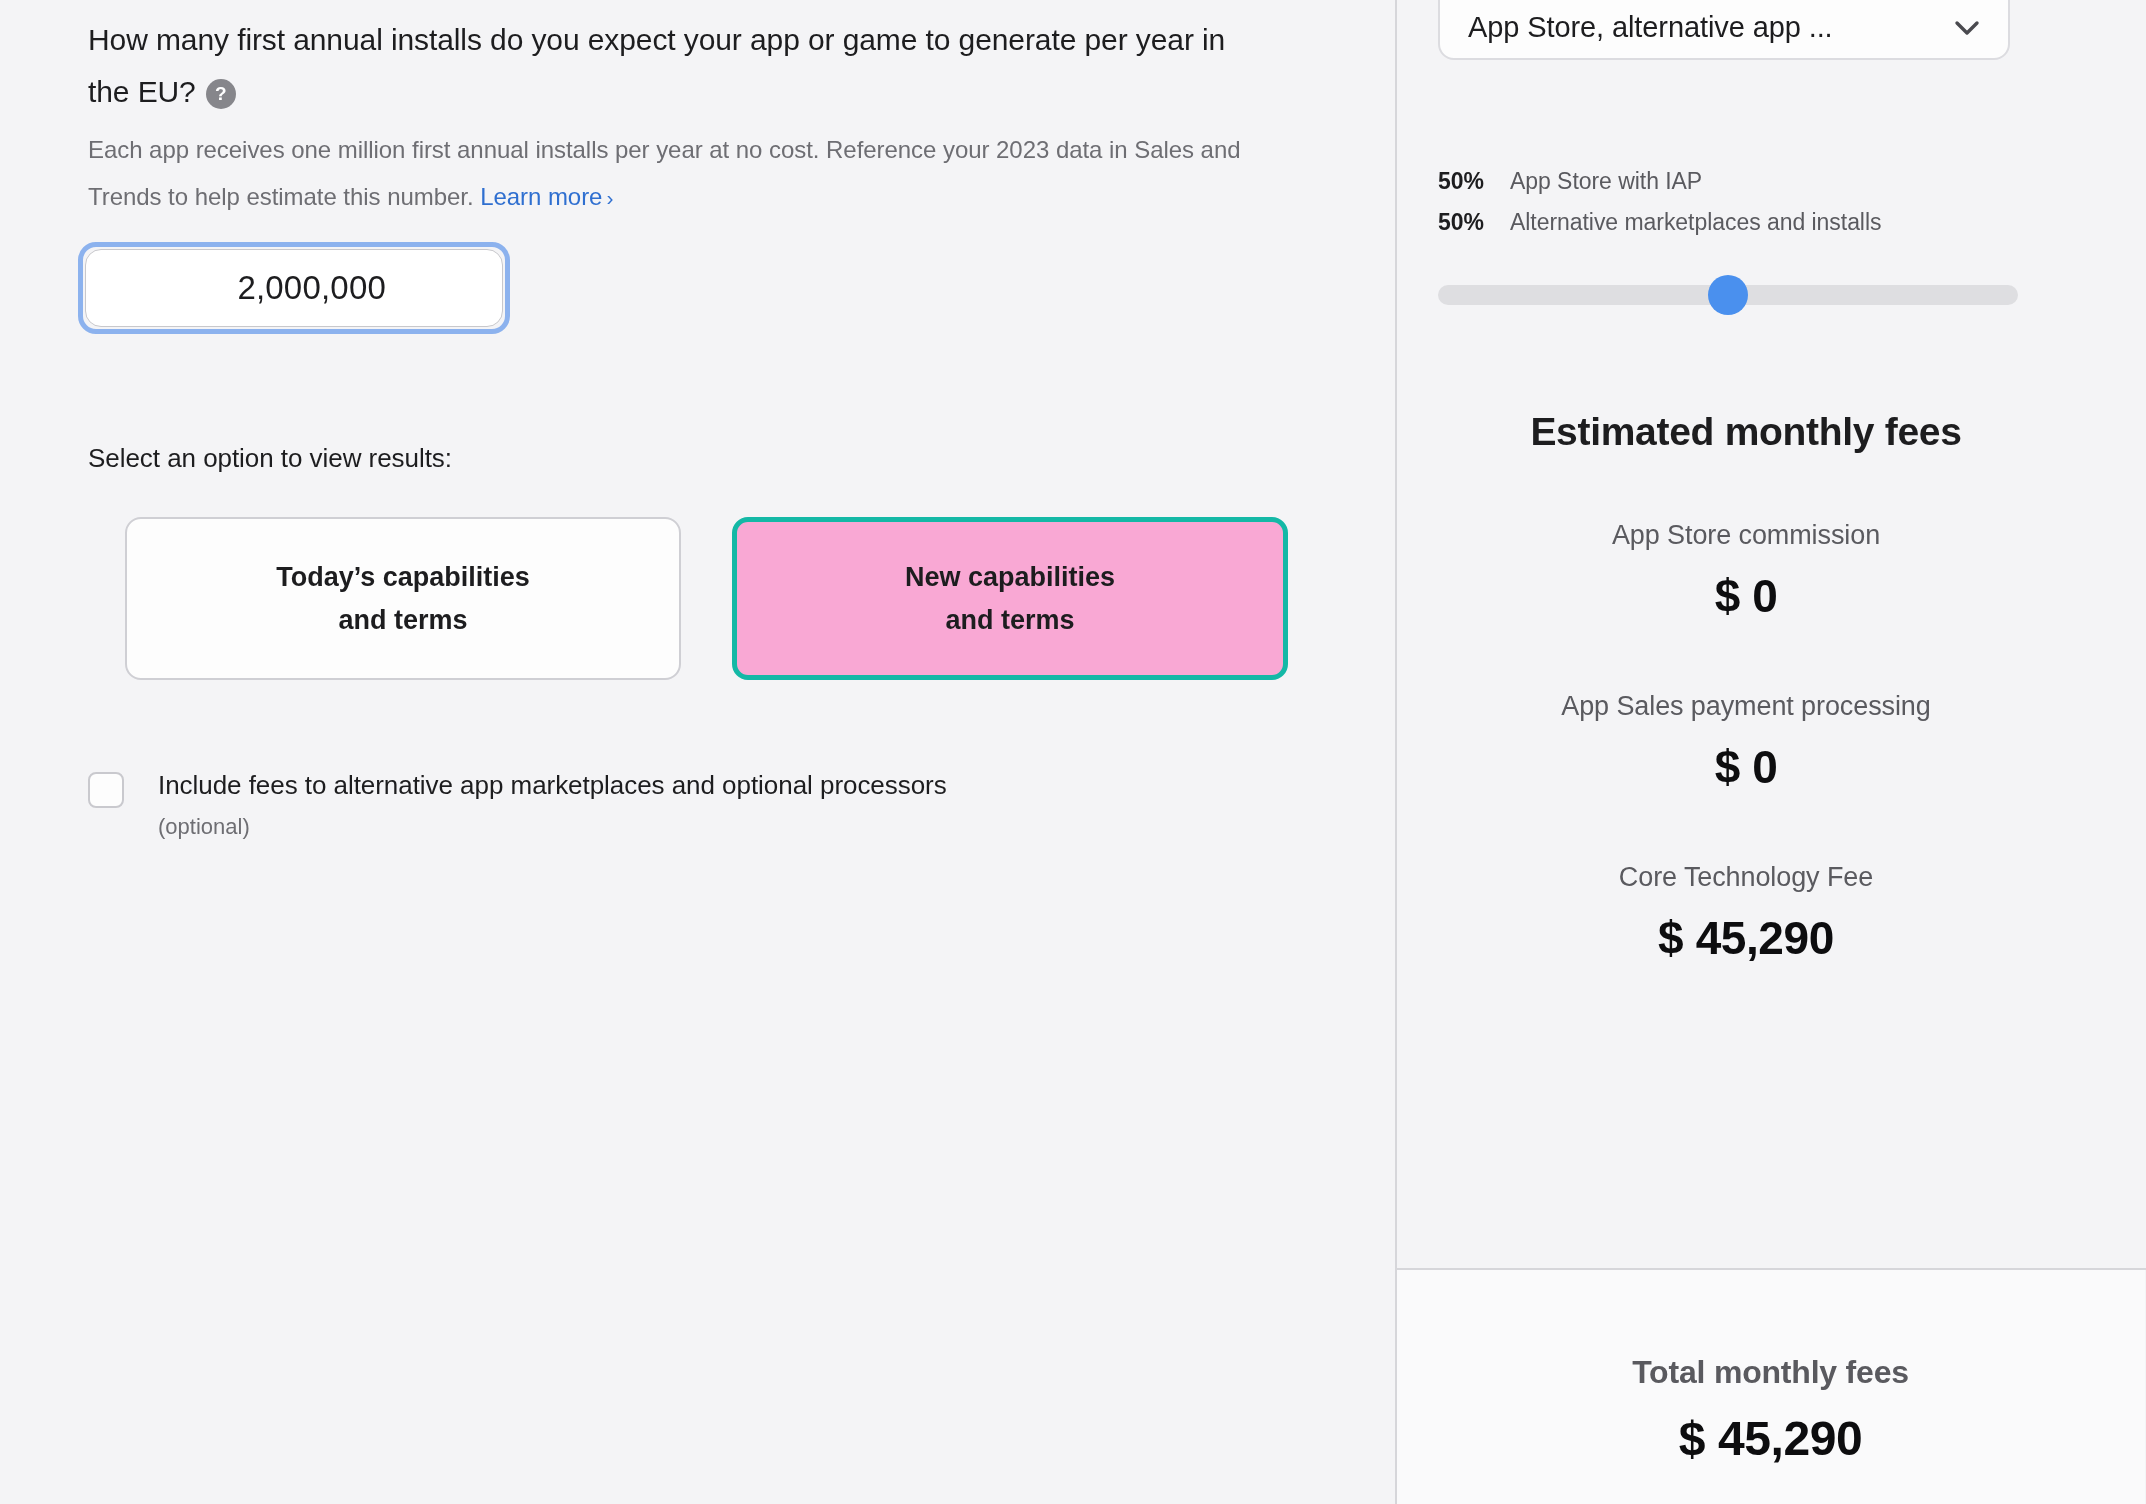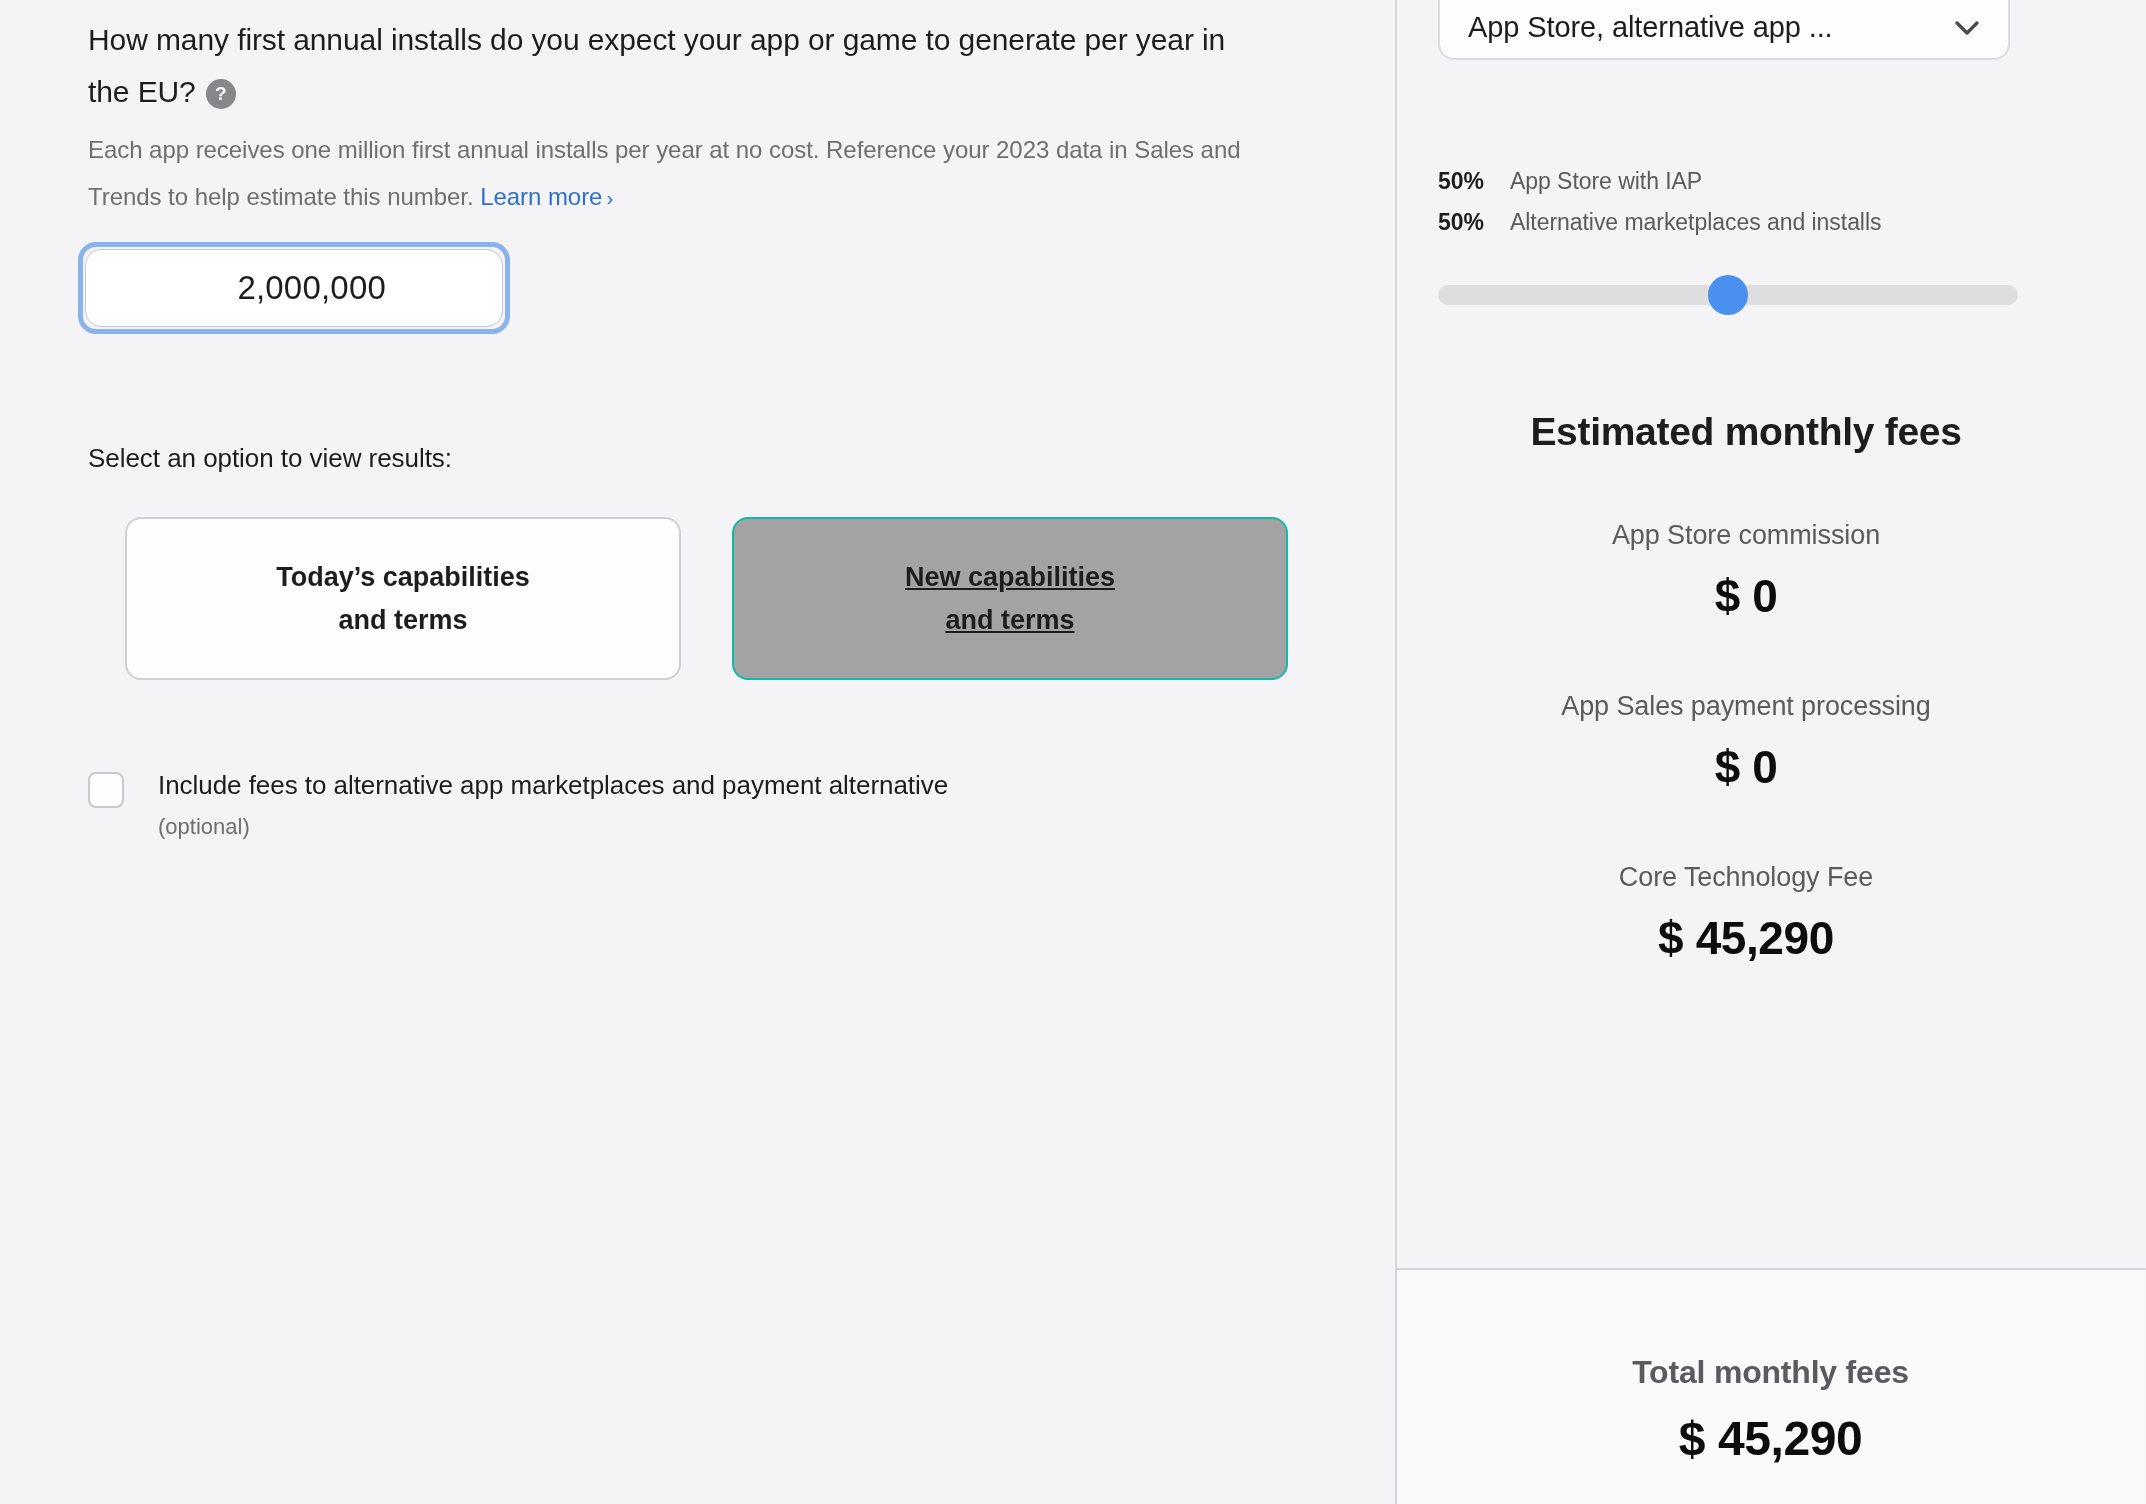--- a/index.html
+++ b/index.html
@@ -159,23 +159,22 @@
     font-weight: 700;
     color: #1d1d1f;
     line-height: 43px;
     cursor: pointer;
     display: flex;
     align-items: center;
     justify-content: center;
     text-align: center;
   }
   .cap-btn.selected {
-    border: 2px solid #14b8a6;
-    background: #a3a3a3;
-    text-decoration: underline;
+    border: 5px solid #14b8a6;
+    background: #f9a8d4;
   }
   .cap-btn span { display: block; }
 
   
   .checkbox-row {
     position: absolute;
     left: 88px;
     top: 768px;
     display: flex;
     align-items: flex-start;
@@ -391,21 +390,21 @@
         <div>
           <span>New capabilities</span>
           <span>and terms</span>
         </div>
       </button>
     </div>
 
     <div class="checkbox-row">
       <div class="checkbox"></div>
       <div class="checkbox-texts">
-        <div class="checkbox-label">Include fees to alternative app marketplaces and payment alternative</div>
+        <div class="checkbox-label">Include fees to alternative app marketplaces and optional processors</div>
         <div class="checkbox-optional">(optional)</div>
       </div>
     </div>
 
   </div>
 
   <div class="panel-divider"></div>
 
   <div class="right-panel">
 

